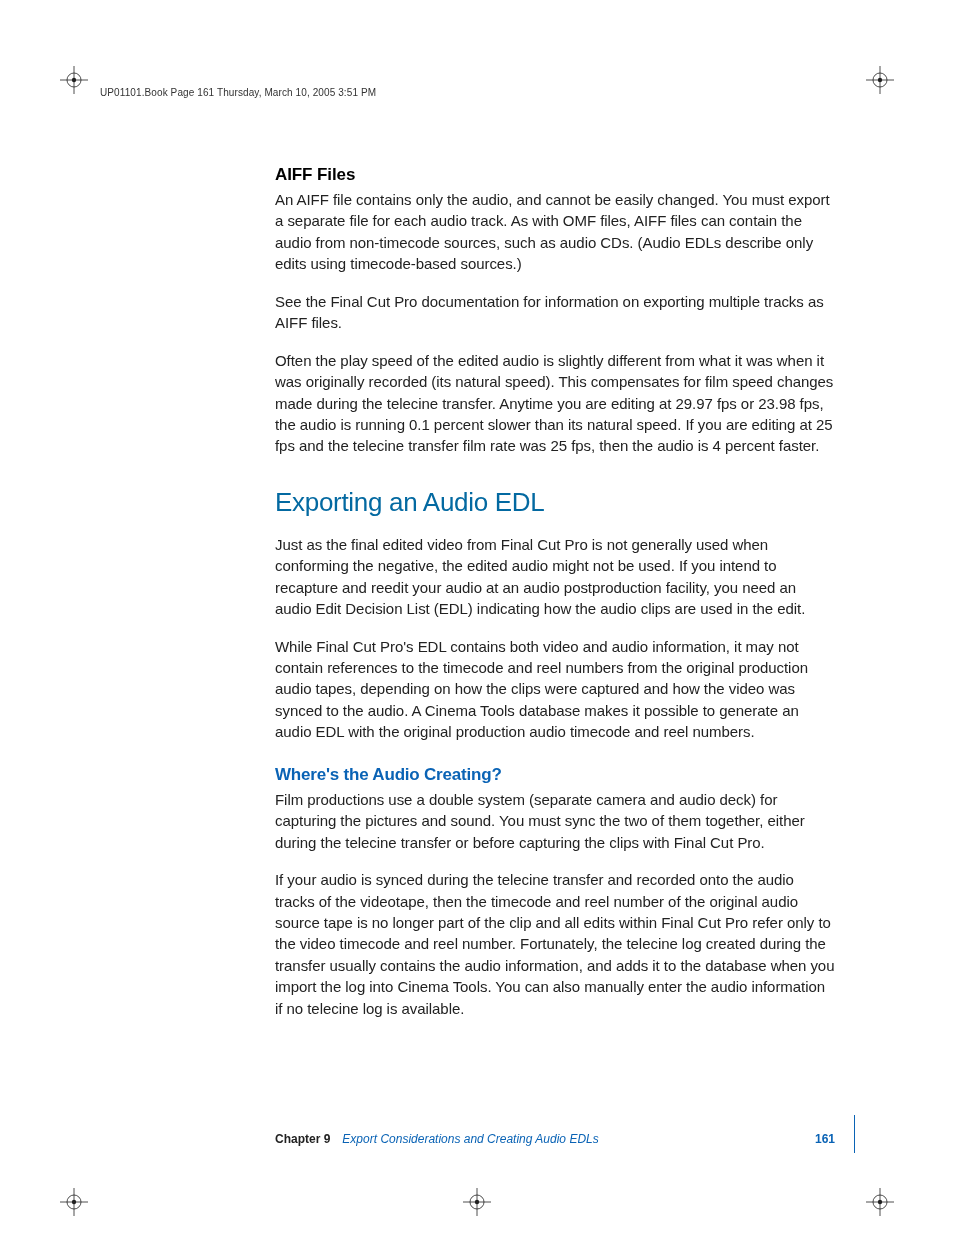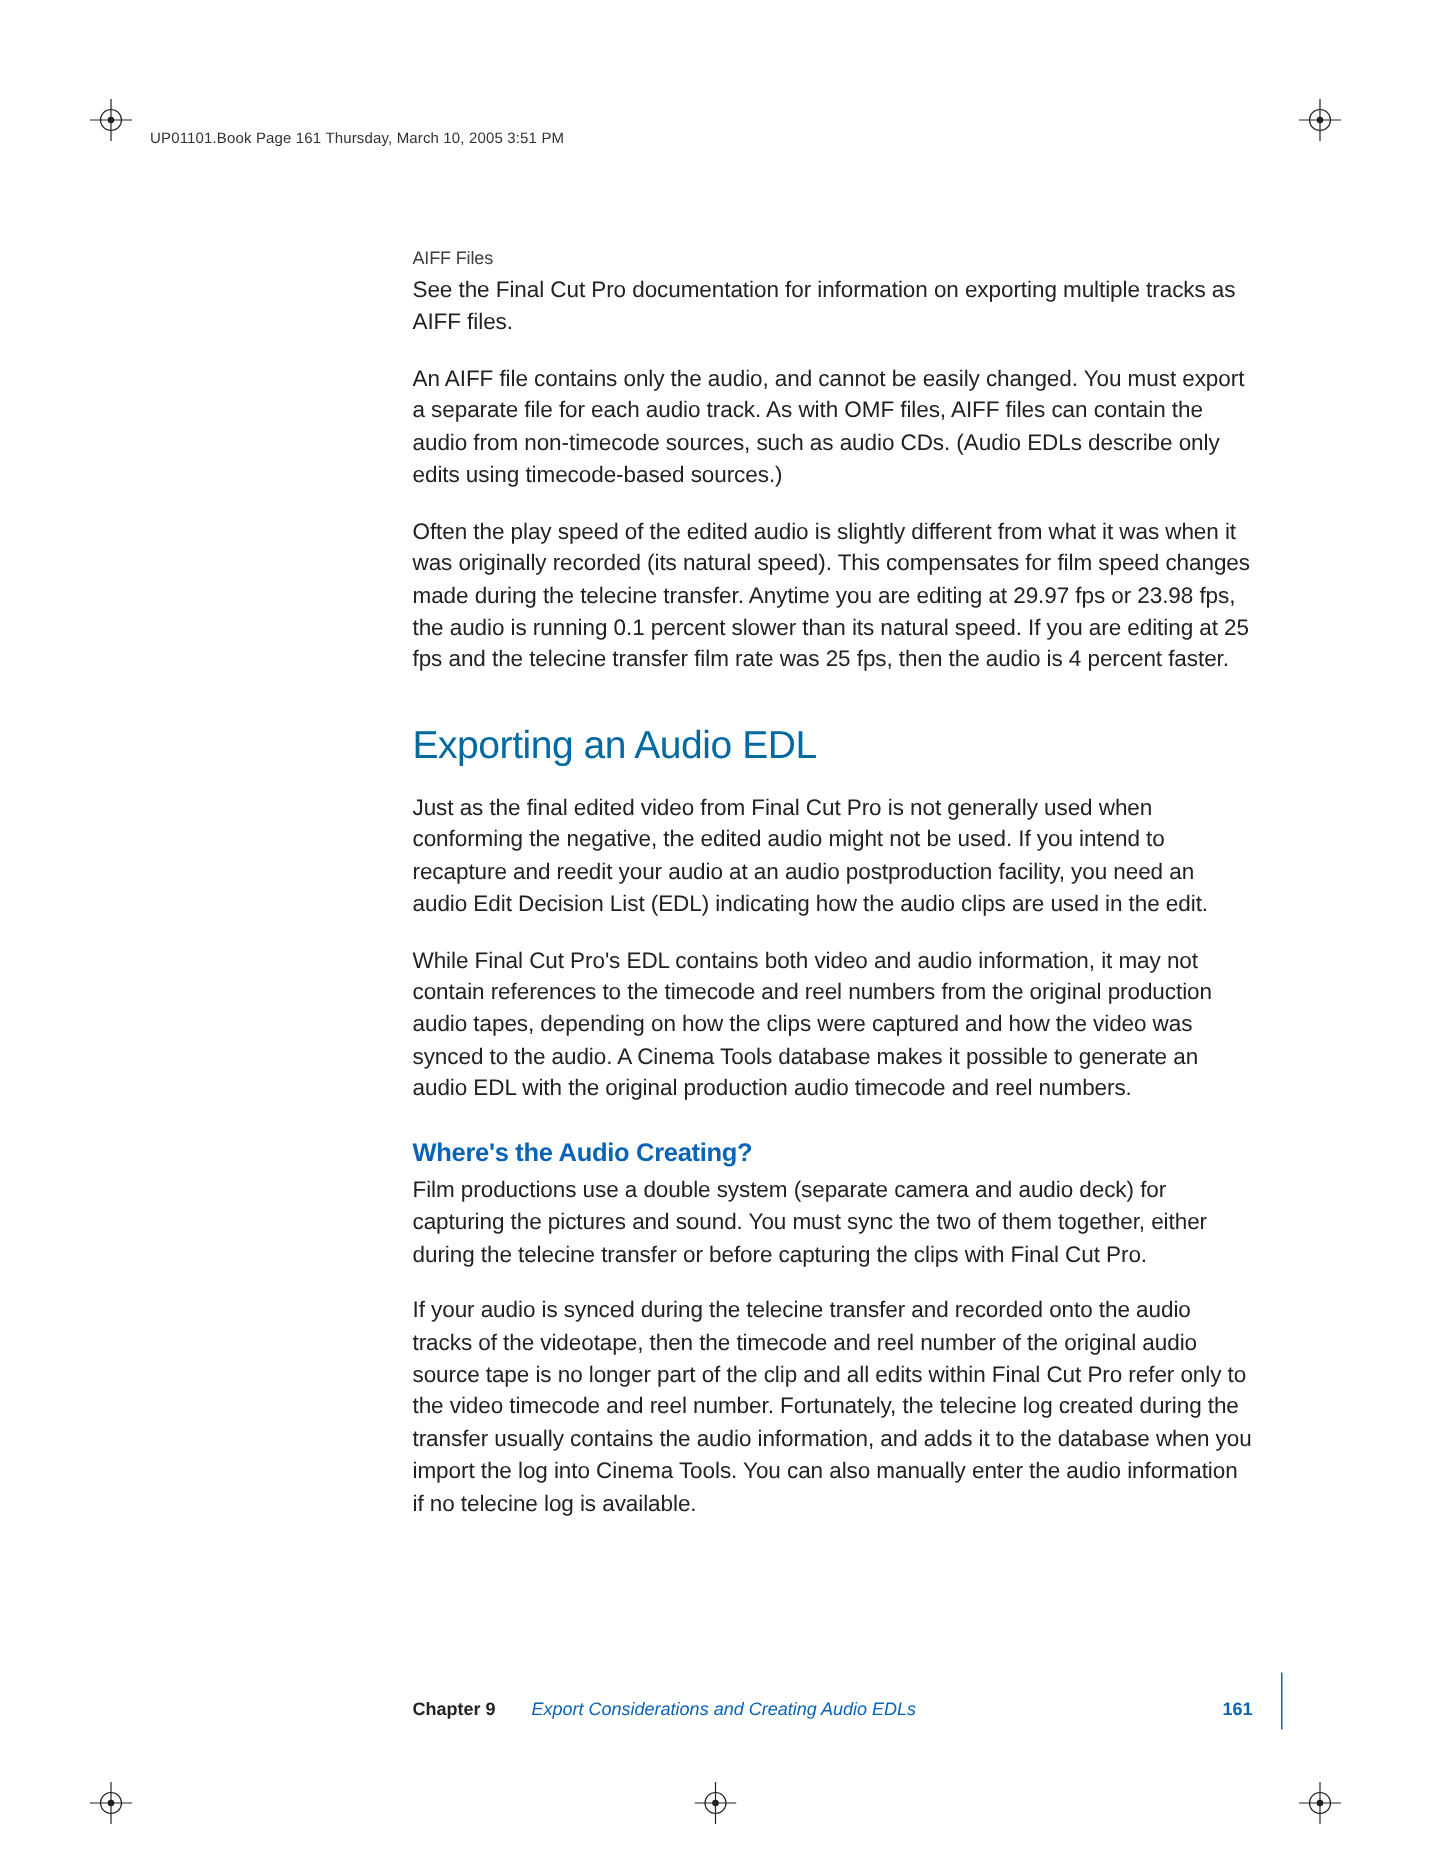--- a/index.html
+++ b/index.html
@@ -25,23 +25,23 @@
     color: #333;
     letter-spacing: 0.1px;
   }
   .content {
     position: absolute;
     top: 165px;
     left: 275px;
     width: 560px;
   }
   .sub-heading {
-    color: #404040;
-    font-weight: 400;
-    font-size: 12px;
+    color: #000000;
+    font-weight: 700;
+    font-size: 17px;
     margin-bottom: 4px;
     letter-spacing: -0.1px;
   }
   .para {
     font-size: 15px;
     line-height: 1.43;
     color: #222;
     margin-bottom: 16px;
     letter-spacing: -0.05px;
   }
@@ -64,21 +64,21 @@
   .footer {
     position: absolute;
     left: 275px;
     top: 1132px;
     width: 560px;
     display: flex;
     justify-content: space-between;
     align-items: center;
     font-size: 12px;
   }
-  .footer-left { display: flex; gap: 24px; }
+  .footer-left { display: flex; gap: 12px; }
   .footer .chapter { font-weight: 700; color: #222; }
   .footer .chap-title { color: #0a63b5; font-style: italic; }
   .footer .pagenum { color: #0a63b5; font-weight: 700; }
   .vbar {
     position: absolute;
     top: 1115px;
     left: 854px;
     width: 1px;
     height: 38px;
     background: #0a63b5;
@@ -126,22 +126,22 @@
       <circle cx="14" cy="14" r="7" fill="none" stroke="#222" stroke-width="0.8"></circle>
       <circle cx="14" cy="14" r="2.2" fill="#222"></circle>
     </svg>
 </div>
 
 <div class="header-line">UP01101.Book  Page 161  Thursday, March 10, 2005  3:51 PM</div>
 
 <div class="content">
 
   <div class="sub-heading">AIFF Files</div>
+  <div class="para">An AIFF file contains only the audio, and cannot be easily changed. You must export a separate file for each audio track. As with OMF files, AIFF files can contain the audio from non-timecode sources, such as audio CDs. (Audio EDLs describe only edits using timecode-based sources.)</div>
   <div class="para">See the Final Cut Pro documentation for information on exporting multiple tracks as AIFF files.</div>
-  <div class="para">An AIFF file contains only the audio, and cannot be easily changed. You must export a separate file for each audio track. As with OMF files, AIFF files can contain the audio from non-timecode sources, such as audio CDs. (Audio EDLs describe only edits using timecode-based sources.)</div>
 
   <div class="para">Often the play speed of the edited audio is slightly different from what it was when it was originally recorded (its natural speed). This compensates for film speed changes made during the telecine transfer. Anytime you are editing at 29.97 fps or 23.98 fps, the audio is running 0.1 percent slower than its natural speed. If you are editing at 25 fps and the telecine transfer film rate was 25 fps, then the audio is 4 percent faster.</div>
 
   <div class="section-title">Exporting an Audio EDL</div>
   <div class="para">Just as the final edited video from Final Cut Pro is not generally used when conforming the negative, the edited audio might not be used. If you intend to recapture and reedit your audio at an audio postproduction facility, you need an audio Edit Decision List (EDL) indicating how the audio clips are used in the edit.</div>
   <div class="para">While Final Cut Pro's EDL contains both video and audio information, it may not contain references to the timecode and reel numbers from the original production audio tapes, depending on how the clips were captured and how the video was synced to the audio. A Cinema Tools database makes it possible to generate an audio EDL with the original production audio timecode and reel numbers.</div>
 
   <div class="mid-heading">Where's the Audio Creating?</div>
   <div class="para">Film productions use a double system (separate camera and audio deck) for capturing the pictures and sound. You must sync the two of them together, either during the telecine transfer or before capturing the clips with Final Cut Pro.</div>
   <div class="para">If your audio is synced during the telecine transfer and recorded onto the audio tracks of the videotape, then the timecode and reel number of the original audio source tape is no longer part of the clip and all edits within Final Cut Pro refer only to the video timecode and reel number. Fortunately, the telecine log created during the transfer usually contains the audio information, and adds it to the database when you import the log into Cinema Tools. You can also manually enter the audio information if no telecine log is available.</div>

